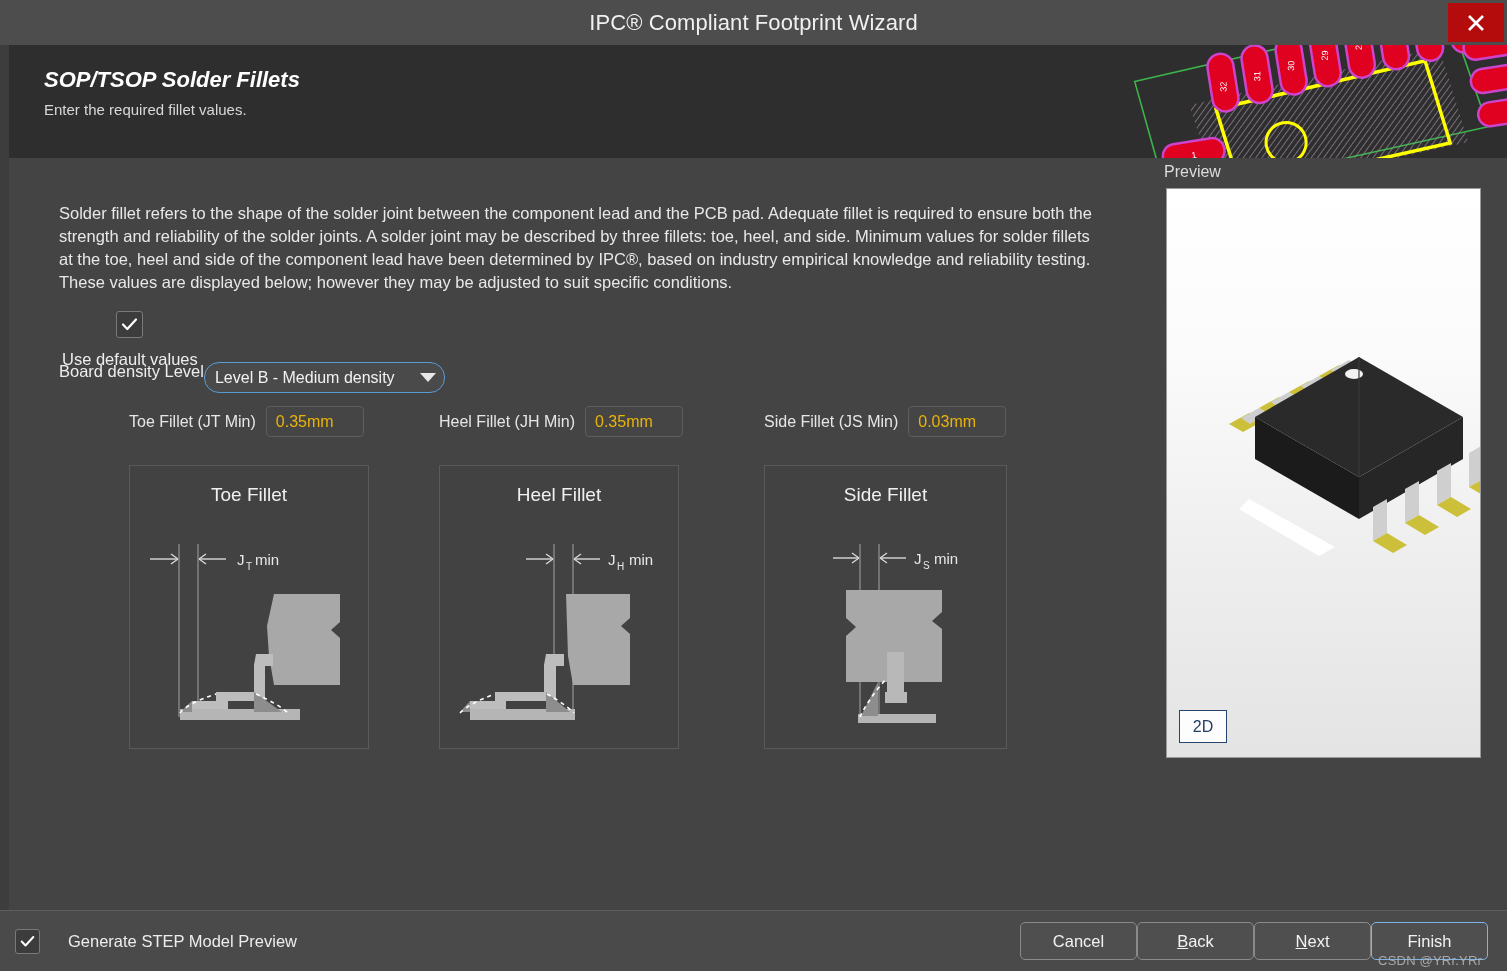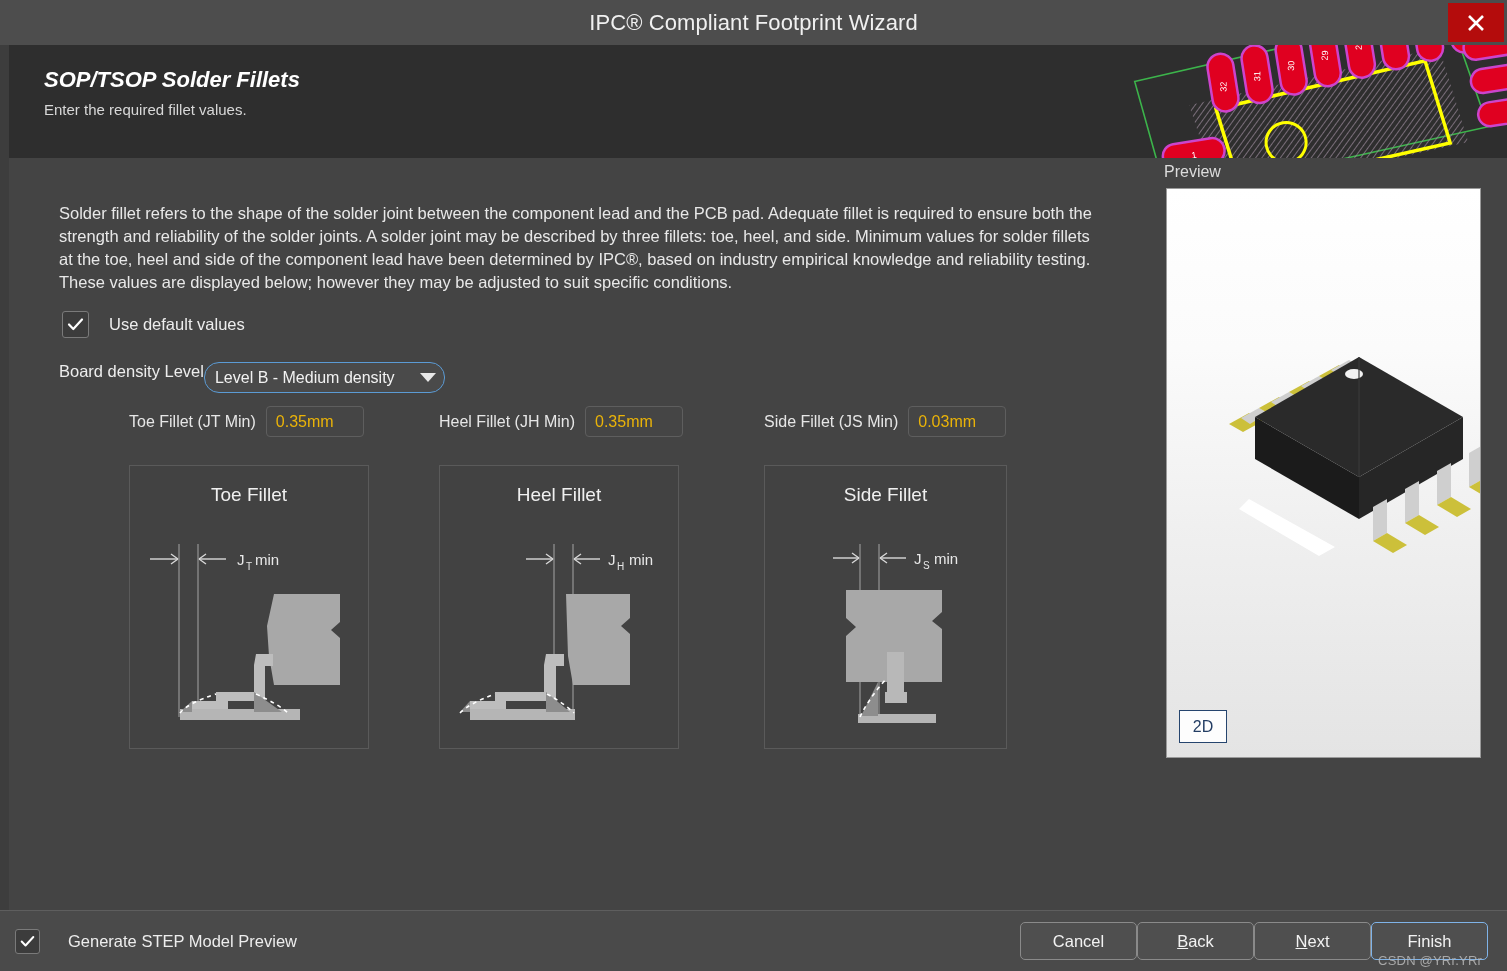--- a/index.html
+++ b/index.html
@@ -71,21 +71,21 @@
 
   .desc {
     position: absolute; left: 50px; top: 18px;
     width: 1035px;
     color: #e8e8e8; font-size: 16.5px; line-height: 23px; margin-top: 26px;
   }
 
   
   .chk-row {
     position: absolute; left: 53px; top: 153px;
-    display: flex; align-items: center; gap: 20px;
+    display: flex; align-items: center; gap: 12px; flex-direction: column;
   }
   .checkbox {
     width: 27px; height: 27px;
     border: 1px solid #7a7a7a;
     border-radius: 3px;
     background: #3c3c3c;
     display: flex; align-items: center; justify-content: center;
     cursor: pointer;
   }
   .checkbox svg { display: block; }

